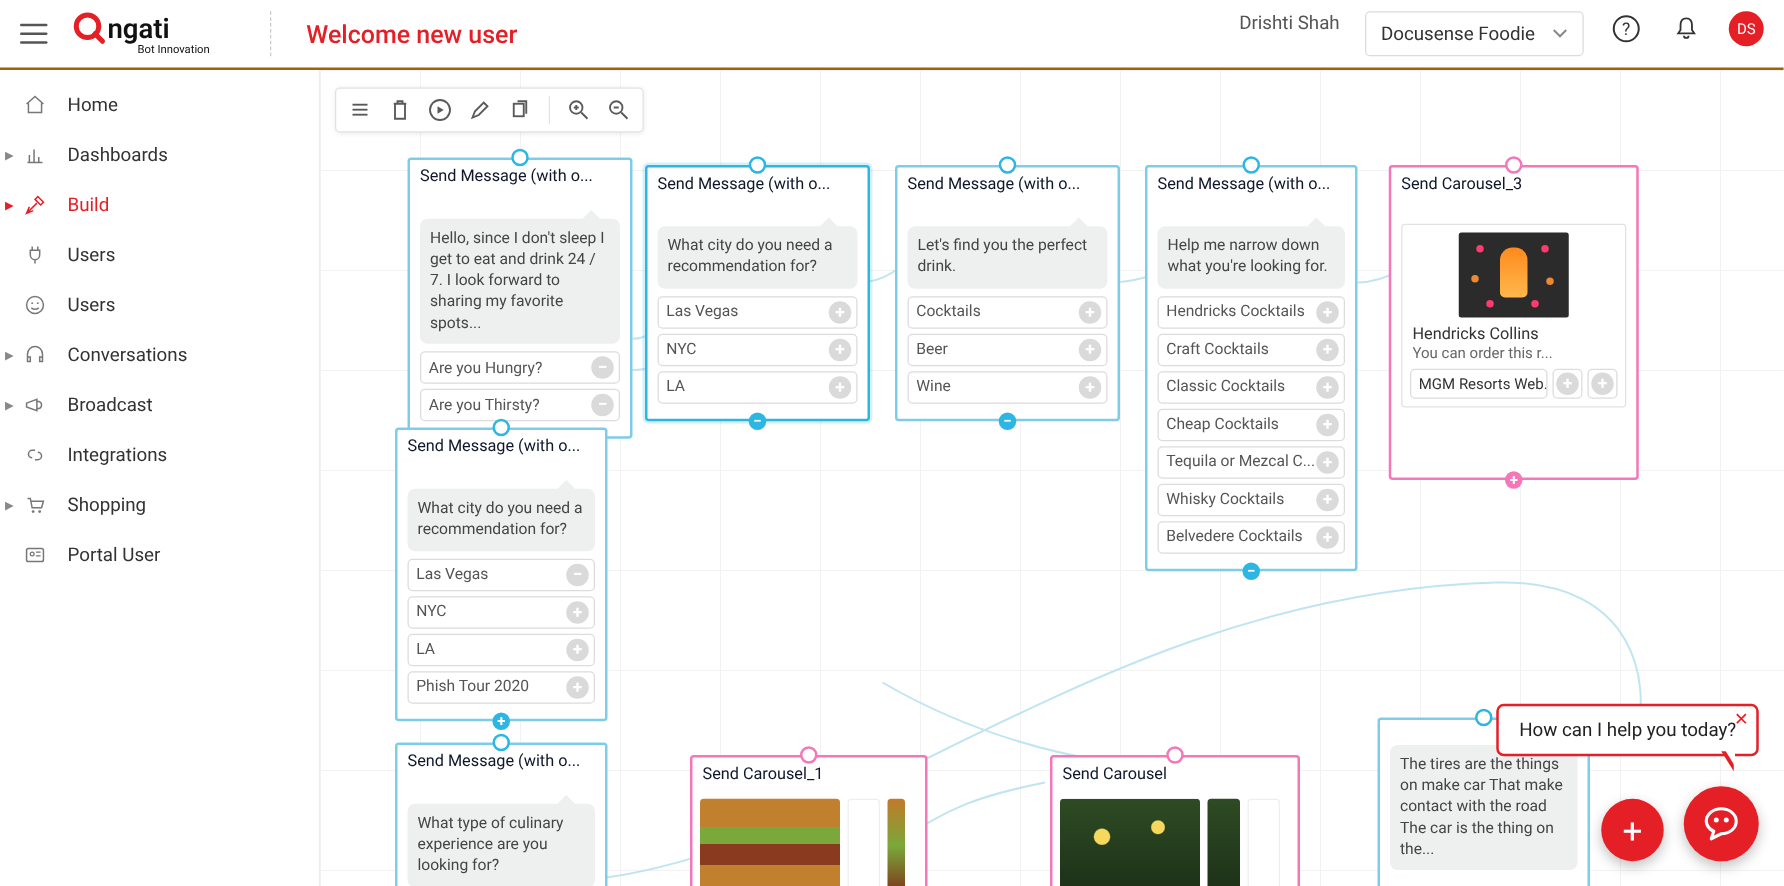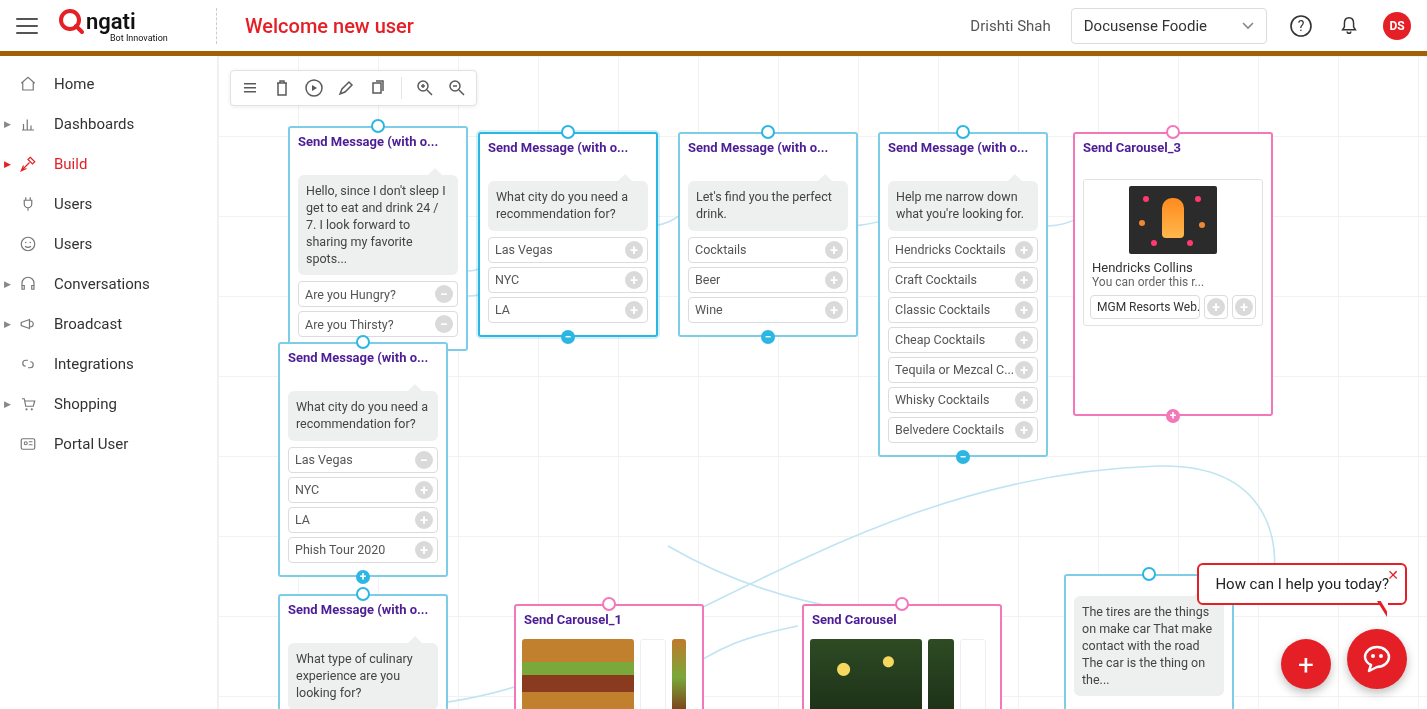--- a/index.html
+++ b/index.html
@@ -11,57 +11,57 @@
   --pink:#F377B9;
   --grey:#E6E6E6;
   --light-grey:#F4F4F4;
   --border:#D8D8D8;
 }
 *{box-sizing:border-box}
 body{margin:0;font-family:-apple-system,BlinkMacSystemFont,"Segoe UI",Roboto,Helvetica,Arial,sans-serif;color:var(--text);font-size:14px;background:#fff;overflow:hidden}
 .app{display:flex;flex-direction:column;height:709px;width:1427px;position:relative}
 
 
-.header{height:56px;display:flex;align-items:center;padding:14px 16px;border-bottom:5px solid #a16207;gap:16px}
+.header{height:56px;display:flex;align-items:center;padding:14px 16px;border-bottom:2px solid #a16207;gap:16px}
 .hamburger{width:22px;height:16px;display:flex;flex-direction:column;justify-content:space-between;cursor:pointer}
 .hamburger span{height:2px;background:#555;border-radius:1px}
 .logo{display:flex;align-items:flex-start;gap:2px;margin-left:4px}
 .logo svg{display:block}
 .header-sep{width:1px;height:36px;border-left:1px dashed #ccc;margin:0 12px}
 .welcome{color:var(--red);font-size:20px;font-weight:500}
-.header-right{margin-left:auto;display:flex;align-items:center;gap:20px}
+.header-right{margin-left:auto;display:flex;align-items:flex-start;gap:20px}
 .username{color:#555;font-size:15px}
-.bot-select{border:1px solid #dcdcdc;border-radius:4px;height:36px;display:flex;align-items:center;padding:0 12px;gap:35px;cursor:pointer}
+.bot-select{border:1px solid #dcdcdc;border-radius:4px;height:36px;display:flex;align-items:center;padding:0 12px;gap:14px;cursor:pointer}
 .bot-select span{font-size:15px;color:#333}
 .iconbtn{width:28px;height:28px;display:flex;align-items:center;justify-content:center;cursor:pointer}
-.avatar{width:28px;height:28px;border-radius:50%;background:var(--red);color:#fff;font-size:12px;font-weight:700;display:flex;align-items:center;justify-content:center}
+.avatar{width:28px;height:28px;border-radius:50%;background:var(--red);color:#fff;font-size:12px;font-weight:400;display:flex;align-items:center;justify-content:center}
 
 
 .body{flex:1;display:flex;min-height:0}
-.sidebar{width:218px;border-right:1px solid #eee;padding-top:8px;overflow:hidden}
+.sidebar{width:256px;border-right:1px solid #eee;padding-top:8px;overflow:hidden}
 .nav-row{display:flex;align-items:center;height:40px;padding-left:18px;gap:16px;cursor:pointer;position:relative}
 .nav-row.active{color:var(--red)}
 .nav-row .chev{position:absolute;left:4px;font-size:9px;color:#888}
 .nav-row.active .chev{color:var(--red)}
 .nav-icon{width:20px;height:20px;display:flex;align-items:center;justify-content:center;color:#777}
 .nav-row.active .nav-icon{color:var(--red)}
 .nav-label{font-size:15px}
 
 .canvas{flex:1;position:relative;background-image:linear-gradient(#f2f2f2 1px,transparent 1px),linear-gradient(90deg,#f2f2f2 1px,transparent 1px);background-size:80px 80px;overflow:hidden}
 
 
 .canvas-toolbar{position:absolute;left:12px;top:14px;background:#fff;border:1px solid #e2e2e2;border-radius:4px;box-shadow:0 1px 4px rgba(0,0,0,.08);display:flex;align-items:center;padding:6px 10px;gap:14px;z-index:5}
 .canvas-toolbar .sep{width:1px;height:22px;background:#e4e4e4}
 .tb-icon{width:18px;height:18px;display:flex;align-items:center;justify-content:center;color:#5a5a5a;cursor:pointer}
 
 
 .node{position:absolute;width:180px;border:2px solid var(--cyan-light);border-radius:3px;background:#fff;font-size:13px}
 .node.pink{border-color:var(--pink)}
 .node.selected{border-color:var(--cyan);box-shadow:0 0 0 2px rgba(44,182,228,.2)}
-.node-title{padding:6px 8px;font-weight:700;color:#4c1d95;white-space:nowrap;overflow:hidden;text-overflow:ellipsis}
+.node-title{padding:6px 8px;font-weight:400;color:#0f172a;white-space:nowrap;overflow:hidden;text-overflow:ellipsis}
 .node-body{padding:16px 8px 8px}
 .msg-bubble{background:#eef0f0;border-radius:6px;padding:8px;font-size:12.5px;color:#444;line-height:1.35;margin:4px 0 6px;position:relative}
 .msg-bubble::after{content:"";position:absolute;top:-5px;right:18px;width:10px;height:10px;background:#eef0f0;transform:rotate(45deg)}
 .opt{border:1px solid #dcdcdc;border-radius:4px;height:26px;display:flex;align-items:center;padding:0 6px;margin:4px 0;font-size:12.5px;color:#555;position:relative;white-space:nowrap;overflow:hidden;text-overflow:ellipsis;background:#fff}
 .opt-btn{width:18px;height:18px;border-radius:50%;background:#dadada;color:#fff;display:flex;align-items:center;justify-content:center;position:absolute;right:4px;font-weight:700;font-size:14px;line-height:1}
 
 
 .conn{width:14px;height:14px;border-radius:50%;background:#fff;border:2px solid var(--cyan);position:absolute;left:calc(50% - 7px)}
 .conn.top{top:-9px}
 .conn.bottom{bottom:-9px;background:var(--cyan);color:#fff;display:flex;align-items:center;justify-content:center;font-size:12px;font-weight:700;border:none}
@@ -395,21 +395,21 @@
               <span class="opt-btn">+</span>
             </div>
           <div class="opt">
               <span>Belvedere Cocktails</span>
               <span class="opt-btn">+</span>
             </div>
         </div>
         <div class="conn bottom">−</div>
       </div>
 
-      <div class="node pink" style="left:855px;top:76px;width:200px;height:284px">
+      <div class="node pink" style="left:855px;top:76px;width:200px;height:252px">
         <div class="conn top"></div>
         <div class="node-title">Send Carousel_3</div>
         <div class="node-body">
           <div class="card">
             <div class="card-img"></div>
             <div class="card-title">Hendricks Collins</div>
             <div class="card-sub">You can order this r...</div>
             <div class="card-actions">
               <div class="card-act">
                   <span>MGM Resorts Web...</span>

